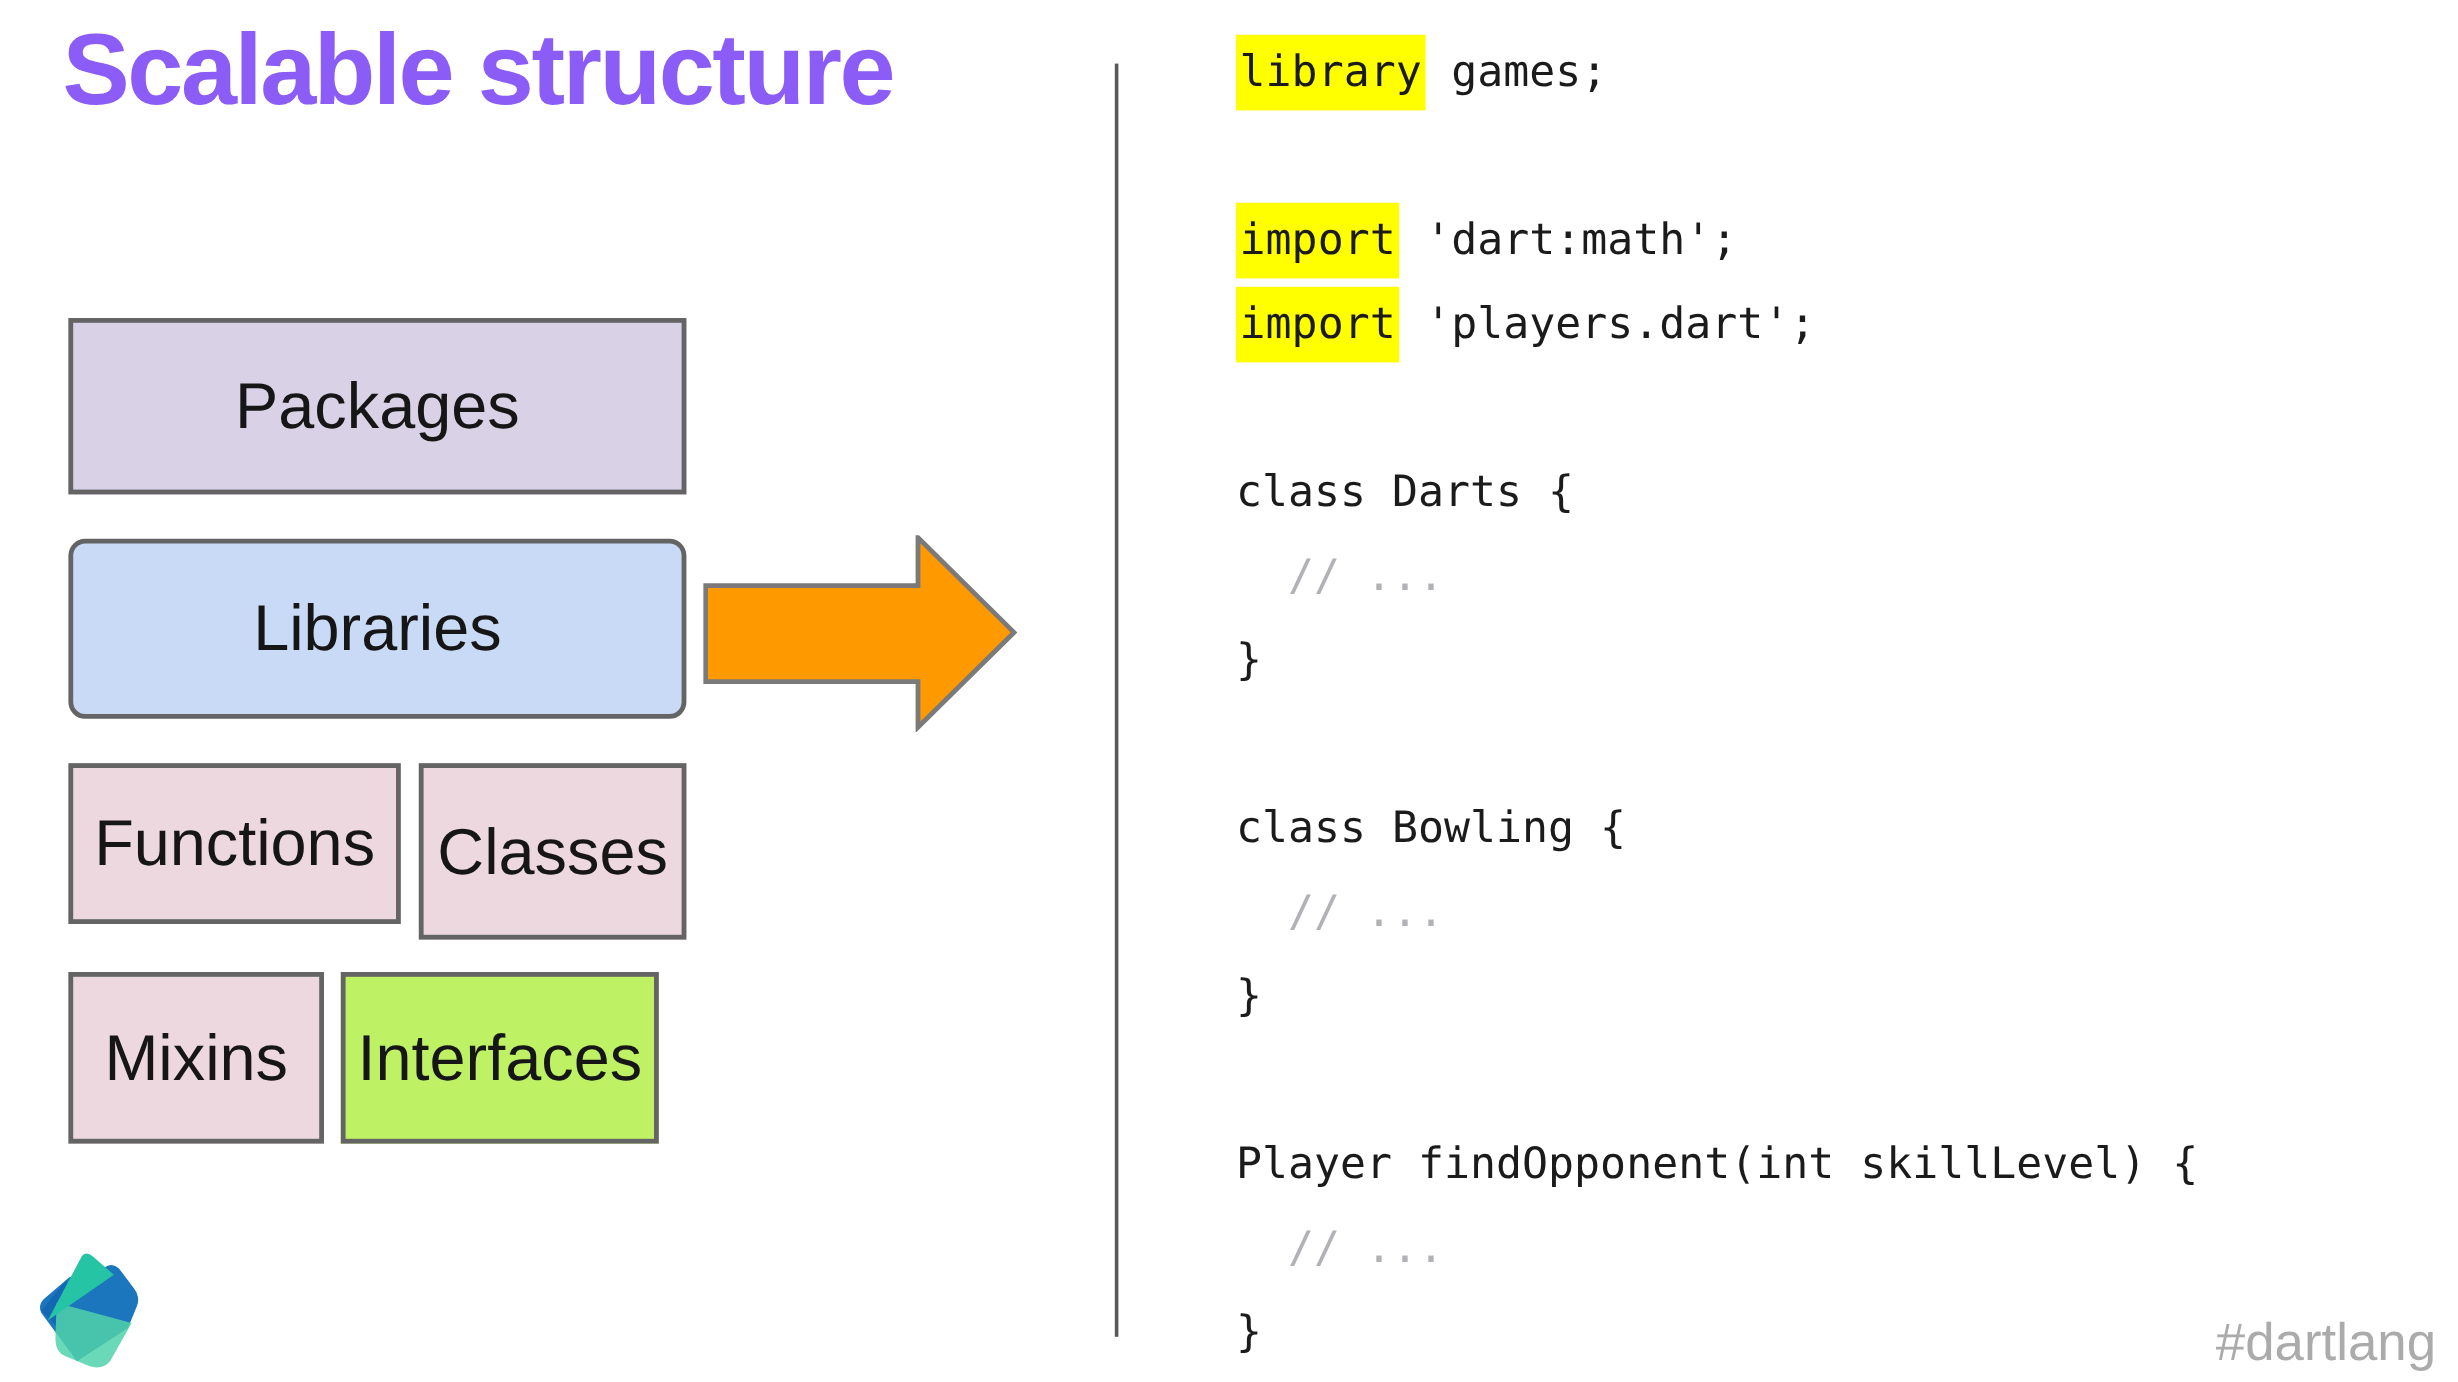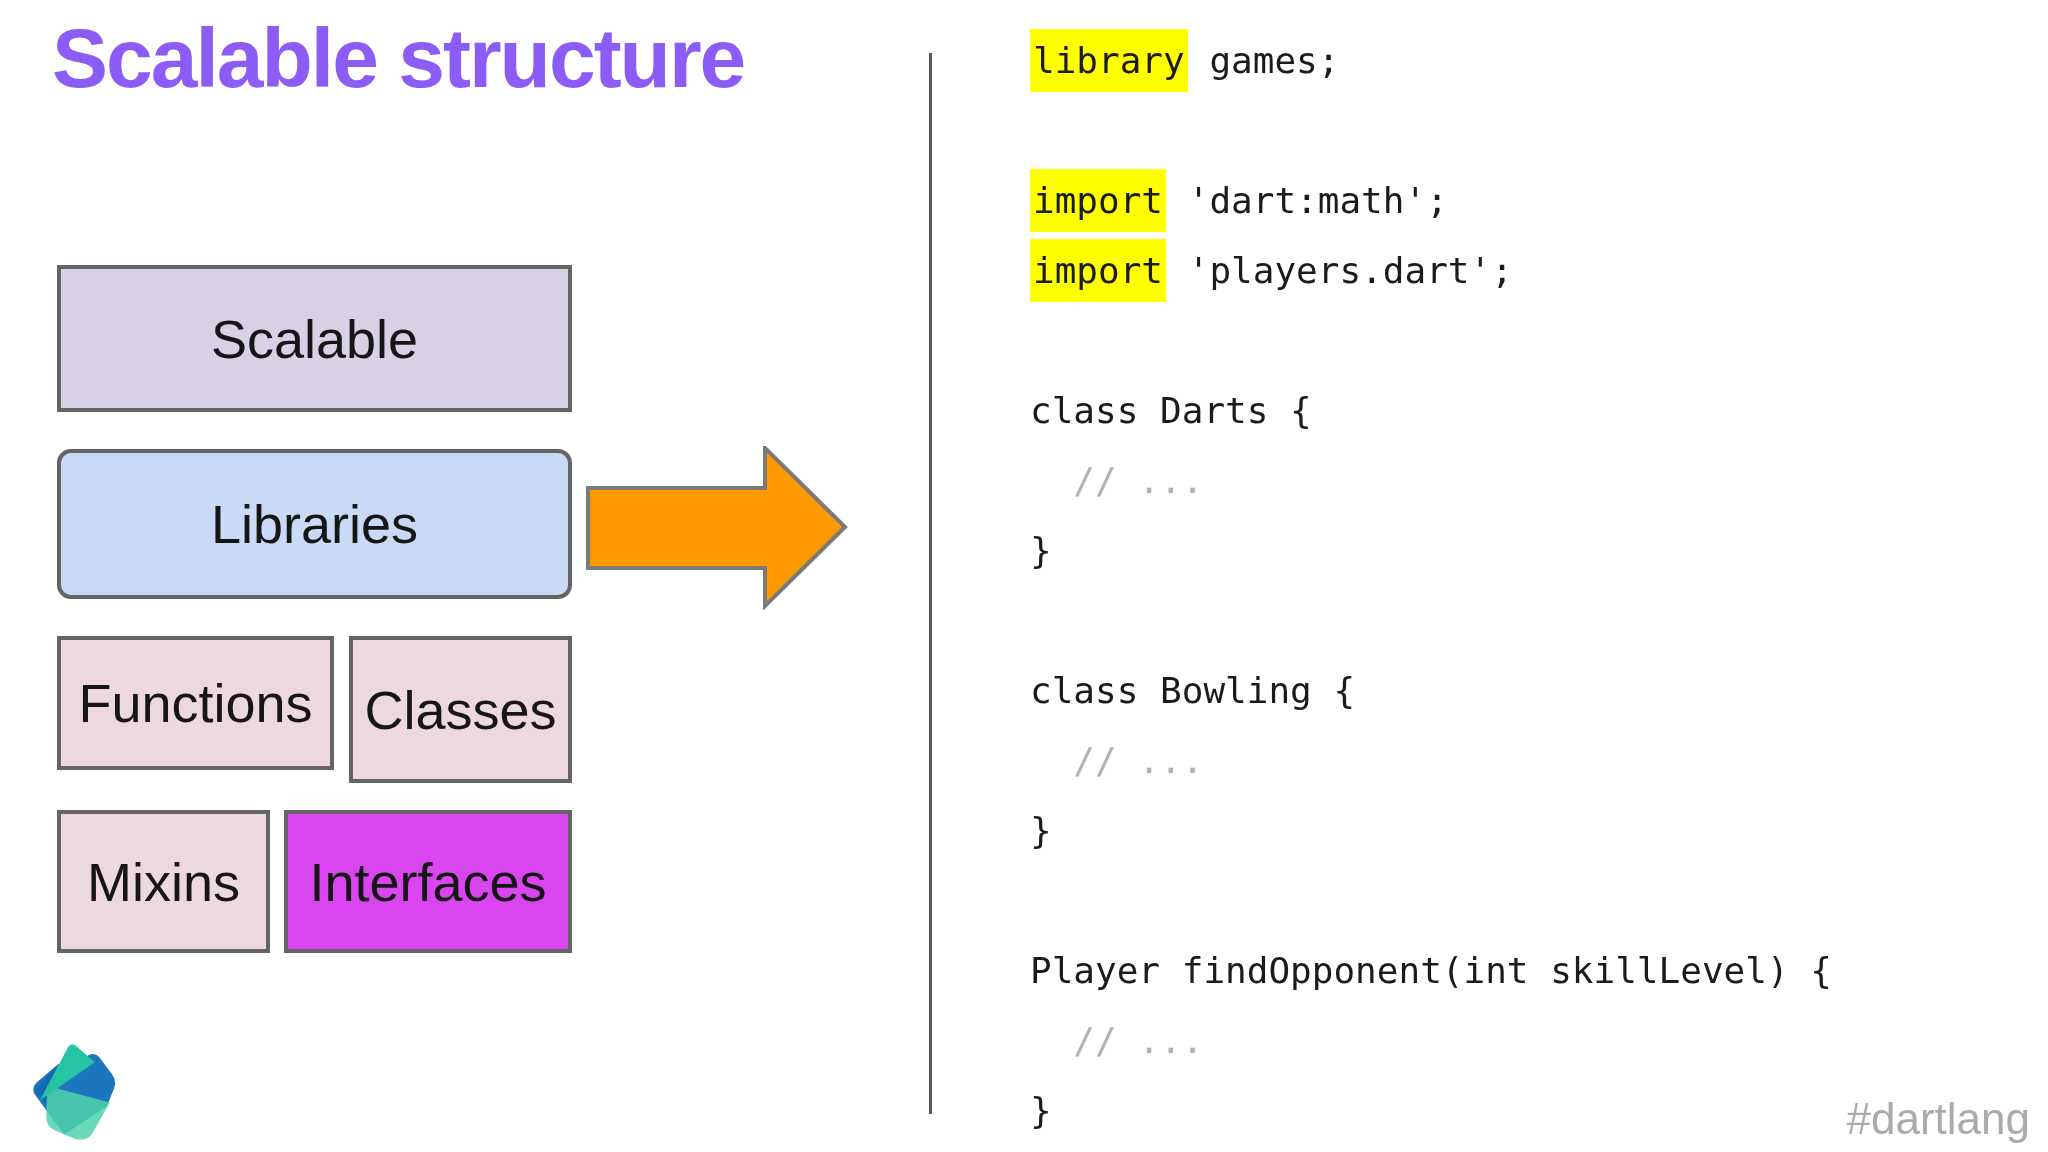--- a/index.html
+++ b/index.html
@@ -21,21 +21,21 @@
     display:flex;align-items:center;justify-content:center;
   }
   .box-label{
     font-size:54px;color:#161616;font-weight:400;
   }
   #box-packages  {left:57px; top:265px;width:515px;height:147px;background:#d9d2e6;}
   #box-libraries {left:57px; top:449px;width:515px;height:150px;background:#c9daf6;border-radius:14px;}
   #box-functions {left:57px; top:636px;width:277px;height:134px;background:#eed8e0;}
   #box-classes   {left:349px;top:636px;width:223px;height:147px;background:#eed8e0;text-align:right;}
   #box-mixins    {left:57px; top:810px;width:213px;height:143px;background:#eed8e0;}
-  #box-interfaces{left:284px;top:810px;width:288px;height:143px;background:#d946ef;}
+  #box-interfaces{left:284px;top:810px;width:265px;height:143px;background:#bef264;}
   
   .arrow-wrap{position:absolute;left:586px;top:446px;width:262px;height:164px;}
   
   .divider{
     position:absolute;left:929px;top:53px;width:3px;height:1061px;
     background:#58595b;
   }
   
   .code{
     position:absolute;left:1030px;top:26px;
@@ -52,21 +52,21 @@
     font-size:44px;color:#ababab;font-weight:400;
   }
   .dart-logo{position:absolute;left:26px;top:1038px;width:106px;height:108px;}
 </style>
 </head>
 <body>
 
 <div class="slide-title">Scalable structure</div>
 
 <div id="box-packages" class="box">
-  <span class="box-label">Scalable</span>
+  <span class="box-label">Packages</span>
 </div>
 <div id="box-libraries" class="box">
   <span class="box-label">Libraries</span>
 </div>
 <div id="box-functions" class="box">
   <span class="box-label">Functions</span>
 </div>
 <div id="box-classes" class="box">
   <span class="box-label">Classes</span>
 </div>

